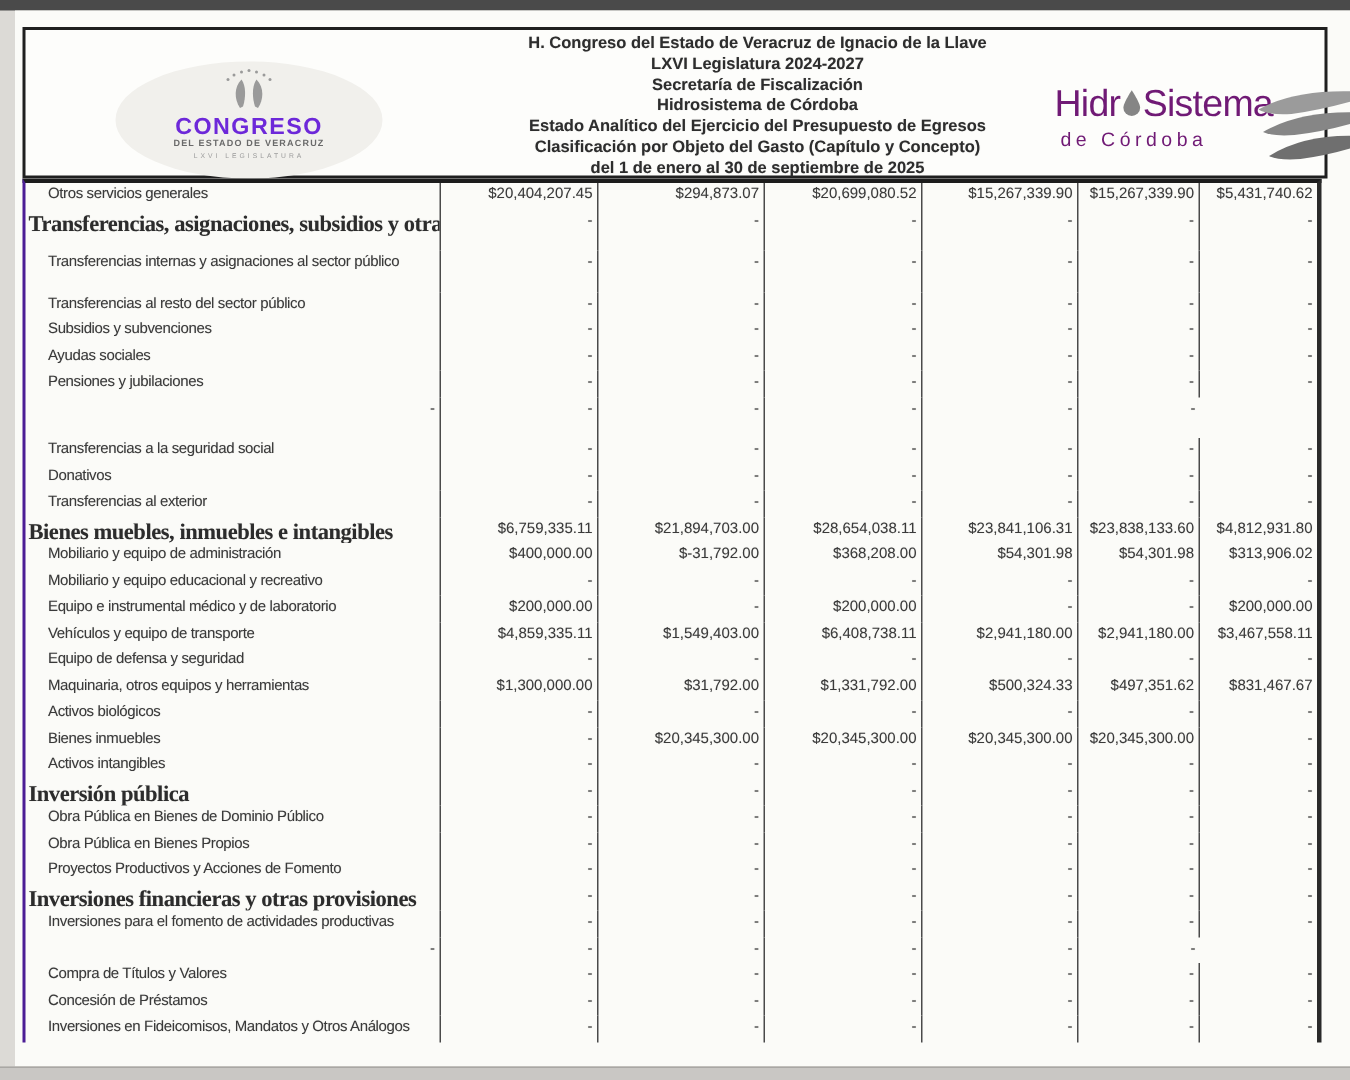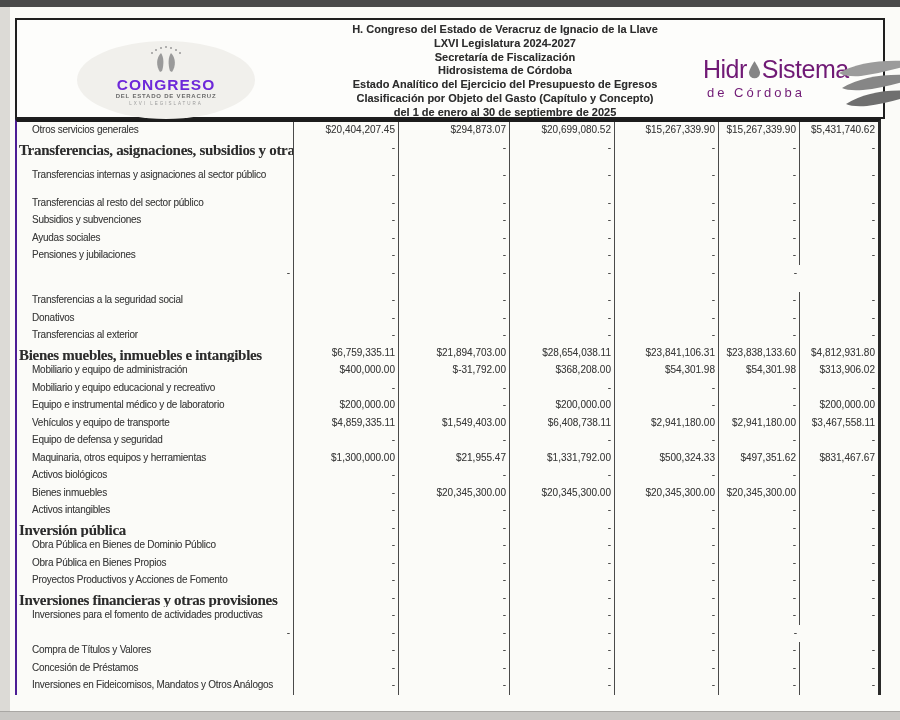--- a/index.html
+++ b/index.html
@@ -254,21 +254,21 @@
           <div class="cell val">-</div>
           <div class="cell val">-</div>
           <div class="cell val">-</div>
           <div class="cell val">-</div>
           <div class="cell val">-</div>
           <div class="cell val">-</div>
         </div>
         <div class="row">
           <div class="cell label">Maquinaria, otros equipos y herramientas</div>
           <div class="cell val">$1,300,000.00</div>
-          <div class="cell val">$21,955.47</div>
+          <div class="cell val">$31,792.00</div>
           <div class="cell val">$1,331,792.00</div>
           <div class="cell val">$500,324.33</div>
           <div class="cell val">$497,351.62</div>
           <div class="cell val">$831,467.67</div>
         </div>
         <div class="row">
           <div class="cell label">Activos biológicos</div>
           <div class="cell val">-</div>
           <div class="cell val">-</div>
           <div class="cell val">-</div>

